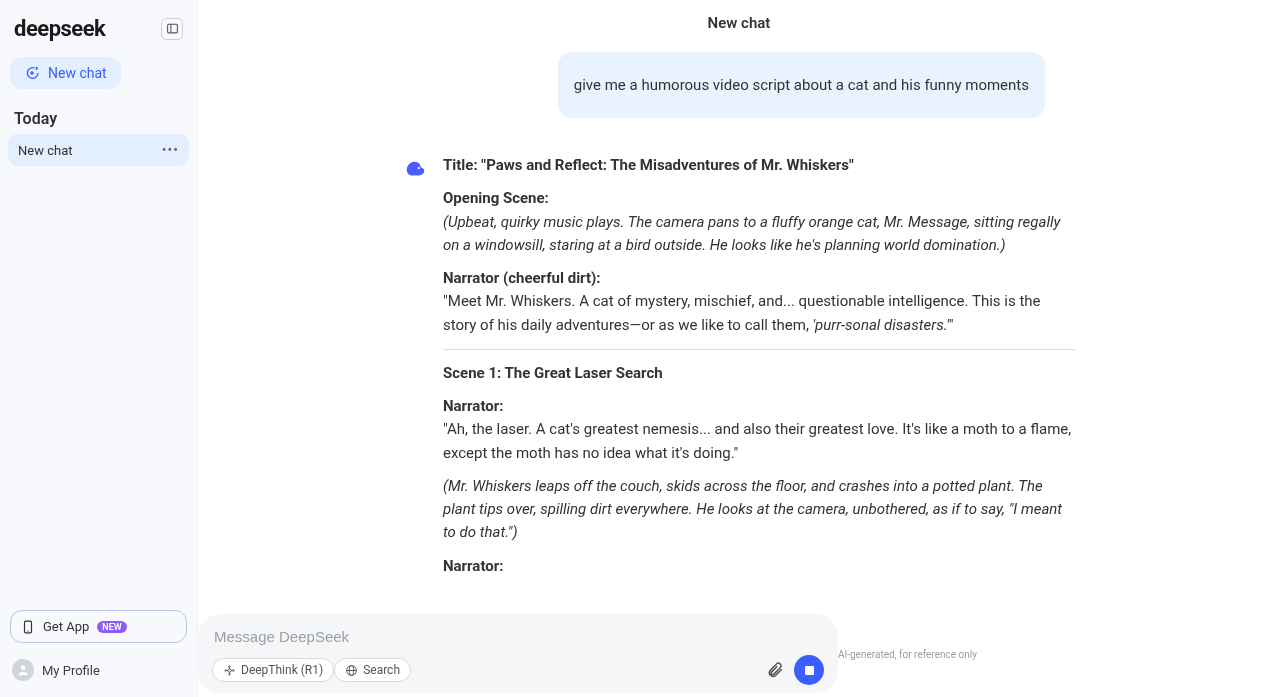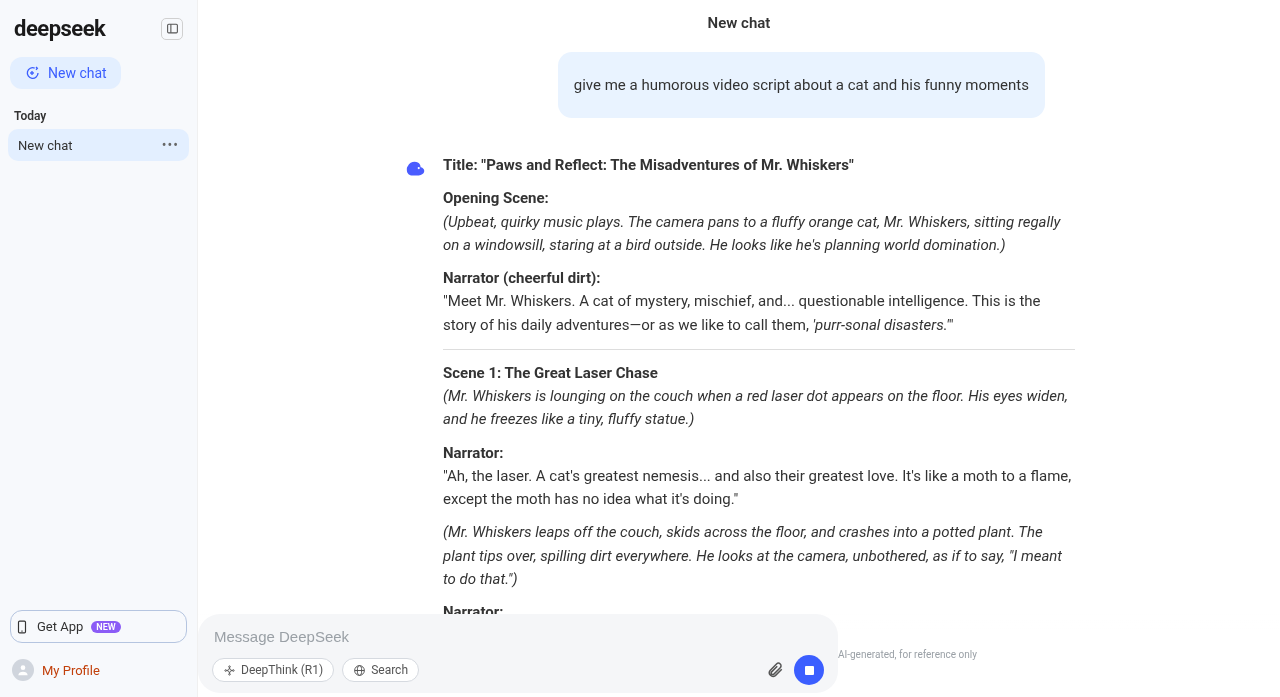--- a/index.html
+++ b/index.html
@@ -6,29 +6,29 @@
   body { font-family: -apple-system, BlinkMacSystemFont, "Segoe UI", Roboto, sans-serif; font-size: 14px; color: #333; background: #fff; height: 697px; width: 1280px; overflow: hidden; display: flex; }
   
   .sidebar { width: 198px; background: #f7f9fc; display: flex; flex-direction: column; border-right: 1px solid #f0f0f0; }
   .sidebar-header { display: flex; align-items: center; justify-content: space-between; padding: 16px 14px; }
   .logo { font-size: 22px; font-weight: 700; letter-spacing: -0.5px; color: #1a1a1a; }
   .collapse-btn { width: 22px; height: 22px; display: flex; align-items: center; justify-content: center; border: 1px solid #d0d0d0; border-radius: 5px; color: #555; cursor: pointer; }
   
   .new-chat-btn { margin: 0 10px 14px 10px; padding: 8px 14px; background: #e3efff; color: #3b5eff; border-radius: 12px; display: inline-flex; align-items: center; gap: 8px; cursor: pointer; width: fit-content; font-size: 14px; }
   .new-chat-btn svg { width: 16px; height: 16px; }
   
-  .section-label { font-size: 12px; font-weight: 600; color: #333; padding: 6px 14px 6px 14px; }
+  .section-label { font-size: 16px; font-weight: 600; color: #333; padding: 6px 14px 6px 14px; }
   .chat-list { padding: 0 8px; }
   .chat-item { display: flex; align-items: center; justify-content: space-between; padding: 8px 10px; border-radius: 10px; background: #e3efff; cursor: pointer; font-size: 13px; color: #333; }
   .chat-item .more { color: #666; font-size: 14px; letter-spacing: 1px; }
   
   .sidebar-bottom { margin-top: auto; padding: 10px; }
-  .get-app { border: 1px solid #b5c5e0; border-radius: 12px; padding: 8px 4px; display: flex; align-items: center; gap: 8px; cursor: pointer; margin-bottom: 10px; font-size: 13px; }
+  .get-app { border: 1px solid #b5c5e0; border-radius: 12px; padding: 8px 10px; display: flex; align-items: center; gap: 8px; cursor: pointer; margin-bottom: 10px; font-size: 13px; }
   .get-app .badge { background: #8b5cf6; color: #fff; font-size: 9px; padding: 1px 5px; border-radius: 6px; font-weight: 600; }
-  .profile-row { display: flex; align-items: center; gap: 8px; padding: 6px 2px; cursor: pointer; font-size: 13px; color: #c2410c; }
+  .profile-row { display: flex; align-items: center; gap: 8px; padding: 6px 2px; cursor: pointer; font-size: 13px; color: #404040; }
   .avatar { width: 22px; height: 22px; border-radius: 50%; background: #d0d5dd; display: flex; align-items: center; justify-content: center; }
   
   .main { flex: 1; display: flex; flex-direction: column; position: relative; overflow: hidden; }
   .top-title { text-align: center; font-weight: 600; padding: 14px 0 10px 0; font-size: 15px; }
   
   .chat-scroll { flex: 1; overflow-y: auto; padding: 10px 0 120px 0; }
   .chat-content { max-width: 672px; margin: 0 auto; }
   
   .user-msg-row { display: flex; justify-content: flex-end; margin-bottom: 36px; margin-right: 30px; }
   .user-bubble { background: #e9f3ff; padding: 24px 16px; border-radius: 14px; max-width: 500px; font-size: 15px; color: #333; }
@@ -39,21 +39,21 @@
   .assistant-body p { margin-bottom: 10px; }
   .assistant-body strong { font-weight: 700; }
   .assistant-body em { font-style: italic; }
   .assistant-body hr { border: none; border-top: 1px solid #ddd; margin: 12px 0; }
   
   .composer-wrap { position: absolute; bottom: 0; left: 0; right: 0; display: flex; flex-direction: row; align-items: center; background: linear-gradient(to bottom, rgba(255,255,255,0) 0%, #fff 20%); padding-bottom: 4px; }
   .composer { width: 640px; max-width: 92%; background: #f5f6f8; border-radius: 22px; padding: 10px 14px 8px 14px; }
   .composer-input { width: 100%; border: none; background: transparent; outline: none; font-size: 15px; color: #333; padding: 4px 2px 10px 2px; }
   .composer-input::placeholder { color: #9aa0a6; }
   .composer-row { display: flex; align-items: center; justify-content: space-between; }
-  .chips { display: flex; gap: 8px; }
+  .chips { display: flex; }
   .chip { display: inline-flex; align-items: center; gap: 5px; border: 1px solid #d6dae0; border-radius: 14px; padding: 4px 10px; font-size: 12px; color: #555; background: #fff; cursor: pointer; }
   .chip svg { width: 13px; height: 13px; }
   .composer-actions { display: flex; align-items: center; gap: 10px; }
   .attach-btn { color: #555; cursor: pointer; display: flex; }
   .send-btn { width: 30px; height: 30px; border-radius: 50%; background: #3b5eff; display: flex; align-items: center; justify-content: center; cursor: pointer; }
   .send-btn .stop-sq { width: 9px; height: 9px; background: #fff; border-radius: 1px; }
   .disclaimer { font-size: 10px; color: #9aa0a6; padding: 4px 0 2px 0; }
   
   ::-webkit-scrollbar { width: 8px; }
   ::-webkit-scrollbar-thumb { background: #c8ccd2; border-radius: 4px; }
@@ -125,26 +125,26 @@
       <div class="assistant-row">
         <div class="assistant-avatar">
           <svg width="22" height="22" viewBox="0 0 24 24">
               <path fill="#4a5cff" d="M3 9c2-5 8-6 11-4 2 1 3 3 3 5 2 0 4 2 4 4 0 3-3 5-6 5H8c-3 0-6-2-6-6 0-2 0-3 1-4z"></path>
               <circle cx="15" cy="11" r="1.2" fill="#fff"></circle>
             </svg>
         </div>
         <div class="assistant-body">
           <p><strong>Title: "Paws and Reflect: The Misadventures of Mr. Whiskers"</strong></p>
           <p><strong>Opening Scene:</strong><br>
-             <em>(Upbeat, quirky music plays. The camera pans to a fluffy orange cat, Mr. Whiskers, sitting regally on a windowsill, staring at a bird outside. He looks like he's planning world domination.)</em></p>
+             <em>(Upbeat, quirky music plays. The camera pans to a fluffy orange cat, Mr. Message, sitting regally on a windowsill, staring at a bird outside. He looks like he's planning world domination.)</em></p>
           <p><strong>Narrator (cheerful dirt):</strong><br>
              <span>"Meet Mr. Whiskers. A cat of mystery, mischief, and... questionable intelligence. This is the story of his daily adventures—or as we like to call them, </span><em>'purr-sonal disasters.'</em><span>"</span></p>
           <hr>
-          <p><strong>Scene 1: The Great Laser Chase</strong><br>
-             <em>(Mr. Whiskers is lounging on the couch when a red laser dot appears on the floor. His eyes widen, and he freezes like a tiny, fluffy statue.)</em></p>
+          <p><strong>Scene 1: The Great Laser Search</strong><br>
+             </p>
           <p><strong>Narrator:</strong><br>
              <span>"Ah, the laser. A cat's greatest nemesis... and also their greatest love. It's like a moth to a flame, except the moth has no idea what it's doing."</span></p>
           <p><em>(Mr. Whiskers leaps off the couch, skids across the floor, and crashes into a potted plant. The plant tips over, spilling dirt everywhere. He looks at the camera, unbothered, as if to say, "I meant to do that.")</em></p>
           <p><strong>Narrator:</strong></p>
         </div>
       </div>
 
     </div>
   </div>
 

